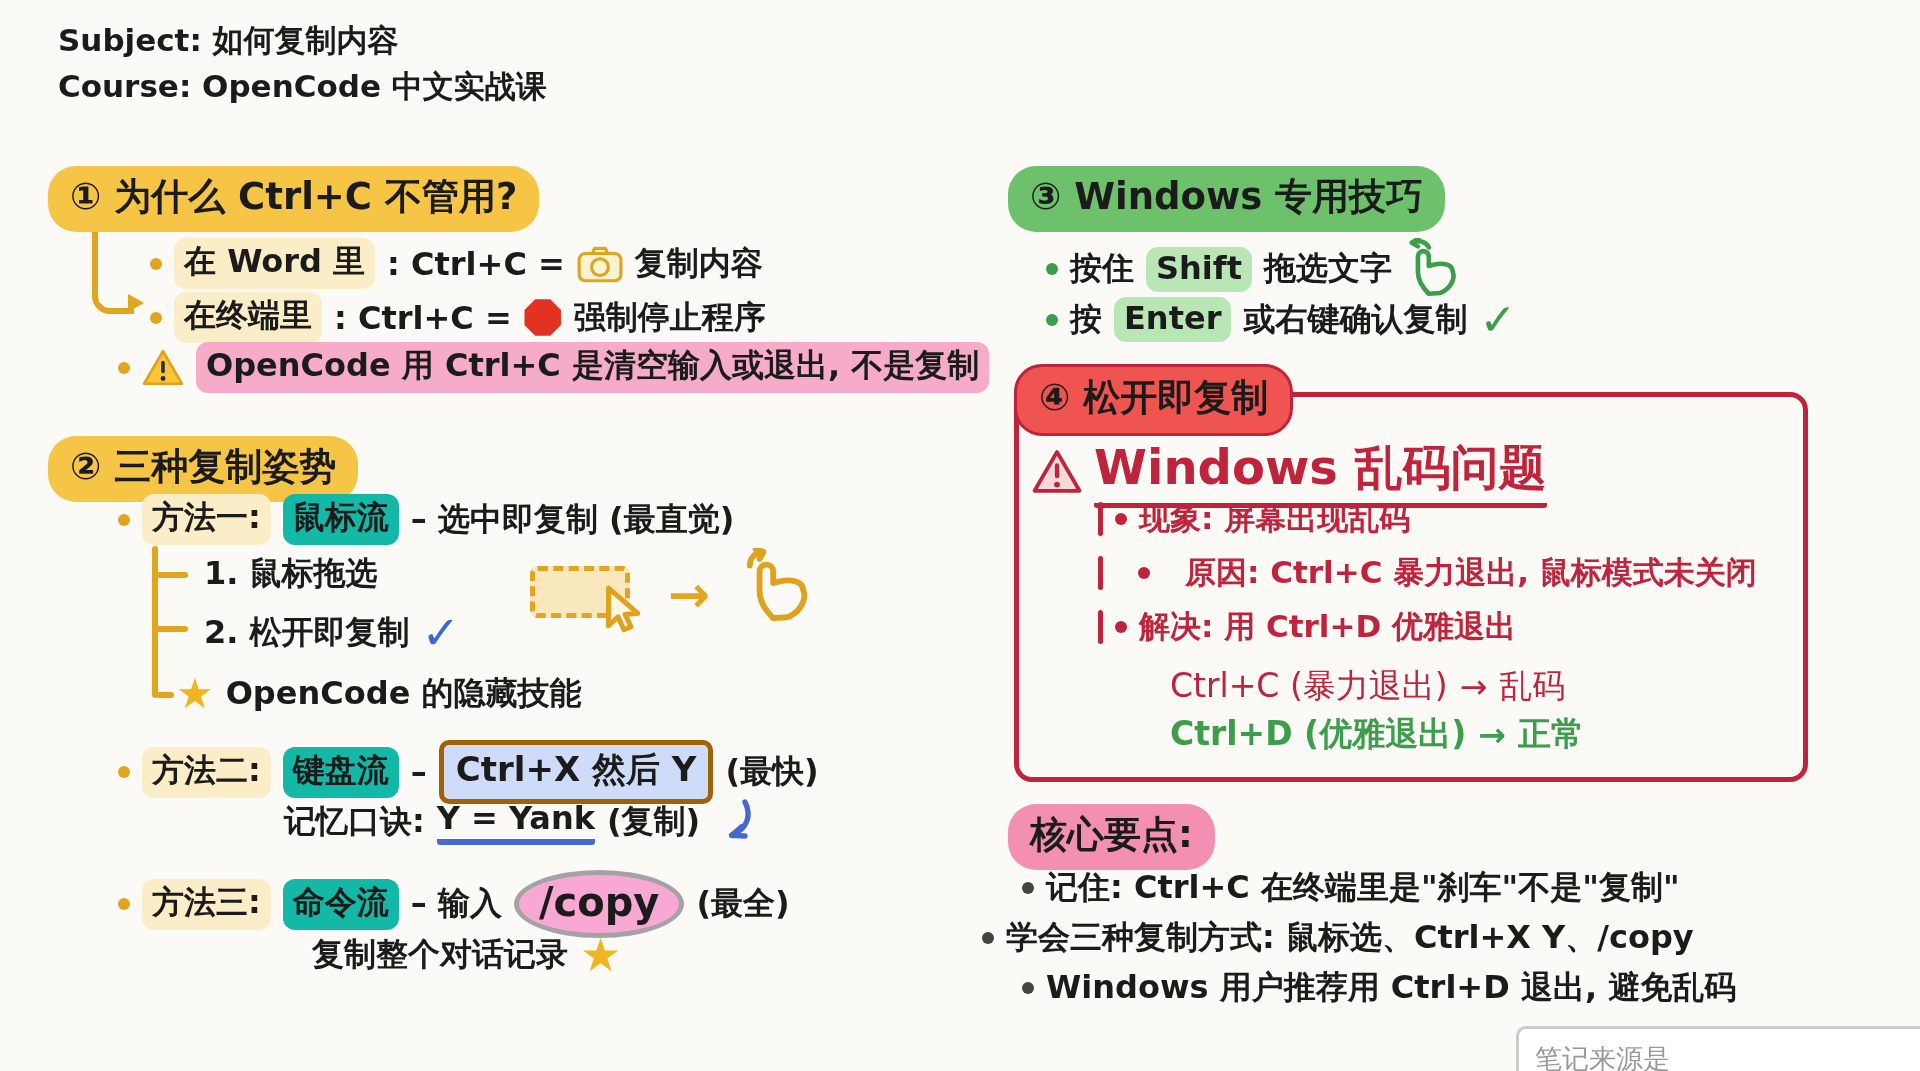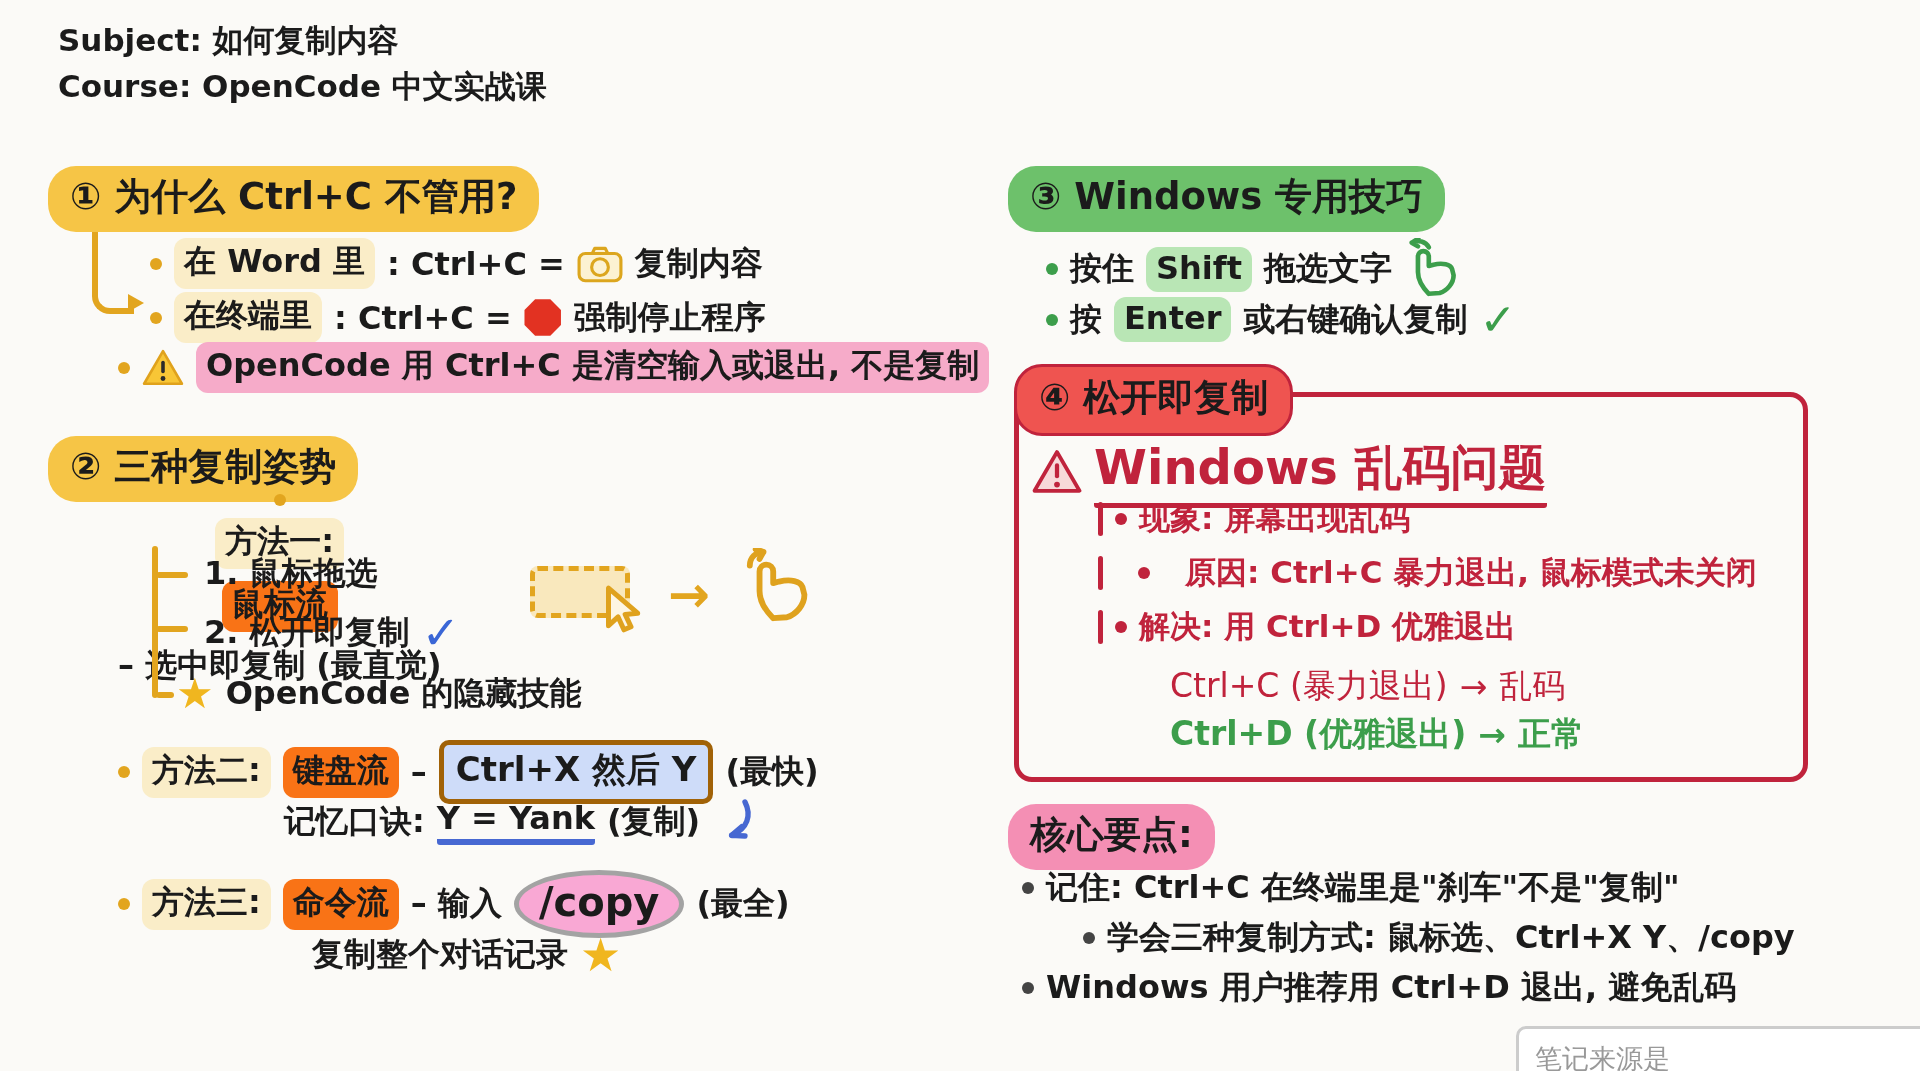--- a/index.html
+++ b/index.html
@@ -9,21 +9,21 @@
     font-family:"DejaVu Sans", sans-serif; font-weight:700;
   }
   .row { position:absolute; display:flex; align-items:center; gap:12px; white-space:nowrap; font-size:32px; }
   .pill { display:inline-flex; align-items:center; border-radius:28px; padding:6px 22px 10px; font-size:37px; font-weight:800; }
   .pill-yellow { background:#f6c546; }
   .pill-green  { background:#6dc16b; }
   .pill-red    { background:#ef5450; border:3px solid #c0233c; }
   .pill-pink   { background:#f48fb4; }
   .hl { border-radius:12px; padding:2px 10px 5px; }
   .hl-pale   { background:#faedc8; }
-  .hl-yellow { background:#f97316;text-align:right; }
+  .hl-yellow { background:#14b8a6;text-align:right; }
   .hl-pink   { background:#f6abc9; }
   .hl-green  { background:#b9e6b5; }
   .dot { width:12px; height:12px; border-radius:50%; flex:0 0 auto; }
   .dot-gold { background:#e2a51f; }
   .dot-green{ background:#3c9e4b; }
   .dot-red  { background:#c0233c; }
   .dot-dark { background:#444; }
   .gold { color:#e2a51f; }
   .blue-check { color:#3a66d6; font-size:46px; font-weight:800; }
   .green-check{ color:#3c9e4b; font-size:44px; font-weight:800; }
@@ -98,21 +98,21 @@
       <rect x="18.3" y="11" width="3.4" height="12" rx="1.7" fill="#2b2b2b"></rect>
       <circle cx="20" cy="28" r="2.3" fill="#2b2b2b"></circle>
     </svg>
     <span class="hl hl-pink">OpenCode 用 Ctrl+C 是清空输入或退出, 不是复制</span>
   </div>
 
   <div class="row" style="left:48px; top:436px;">
     <span class="pill pill-yellow">② 三种复制姿势</span>
   </div>
 
-  <div class="row" style="left:118px; top:494px;flex-direction:column;">
+  <div class="row" style="left:118px; top:494px;">
     <span class="dot dot-gold"></span>
     <span class="hl hl-pale">方法一:</span>
     <span class="hl hl-yellow">鼠标流</span>
     <span>– 选中即复制 (最直觉)</span>
   </div>
 
   <div class="tree-v" style="left:152px; top:546px; height:152px;"></div>
   <div class="tree-h" style="left:156px; top:572px; width:32px;"></div>
   <div class="tree-h" style="left:156px; top:626px; width:32px;"></div>
   <div class="tree-h" style="left:156px; top:692px; width:18px;"></div>
@@ -240,21 +240,21 @@
   </div>
 
   <div class="row" style="left:1008px; top:804px;">
     <span class="pill pill-pink">核心要点:</span>
   </div>
 
   <div class="row" style="left:1022px; top:866px;">
     <span class="dot dot-dark"></span>
     <span>记住: Ctrl+C 在终端里是"刹车"不是"复制"</span>
   </div>
-  <div class="row" style="left:1083px; top:916px;">
+  <div class="row" style="left:982px; top:916px;">
     <span class="dot dot-dark"></span>
     <span>学会三种复制方式: 鼠标选、Ctrl+X Y、/copy</span>
   </div>
   <div class="row" style="left:1022px; top:966px;">
     <span class="dot dot-dark"></span>
     <span>Windows 用户推荐用 Ctrl+D 退出, 避免乱码</span>
   </div>
 
   <div class="watermark">
     <span>笔记来源是 learnopencode.com</span>

